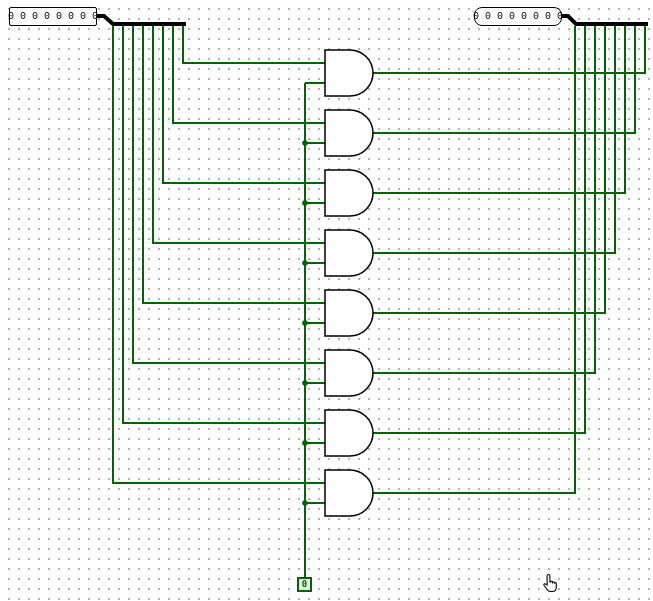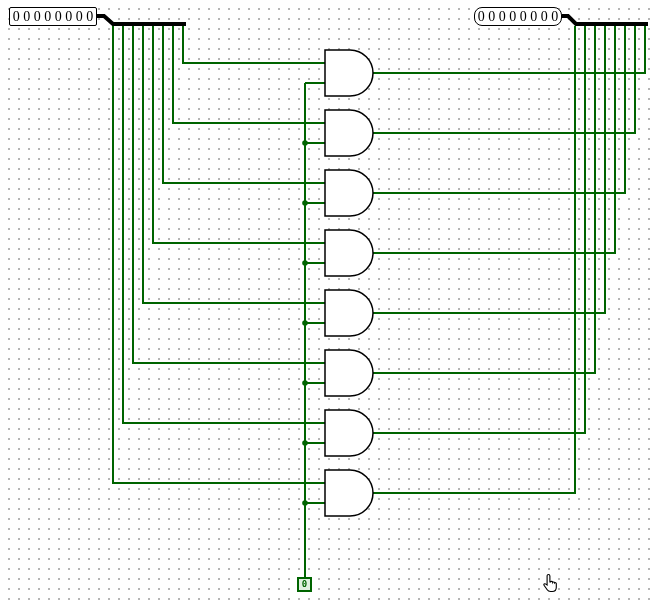--- a/index.html
+++ b/index.html
@@ -10,21 +10,21 @@
   .canvas{
     position:relative;width:653px;height:601px;background:#ffffff;
     background-image:radial-gradient(circle,#b5b5b5 0.9px,rgba(0,0,0,0) 1.2px);
     background-size:10px 10px;background-position:4px 4px;
   }
   svg.layer{position:absolute;left:0;top:0;display:block;}
   .pin{
     position:absolute;top:7px;height:19px;width:88px;background:#fff;
     border:1px solid #000;box-sizing:border-box;
     display:flex;align-items:center;justify-content:center;
-    font-family:Liberation Serif, serif;font-size:14px;color:#000;
+    font-family:Liberation Mono, monospace;font-size:10px;color:#000;
     white-space:nowrap;
   }
   .pin-left{left:9px;border-radius:2px;}
   .pin-right{left:474px;border-radius:8px;}
   .constant{
     position:absolute;left:297px;top:577px;width:15px;height:15px;box-sizing:border-box;
     border:2px solid #006400;background:#dff0df;color:#006400;
     font-size:9px;font-weight:bold;line-height:11px;
     display:flex;align-items:center;justify-content:center;
     font-family:"DejaVu Sans Mono",monospace;

